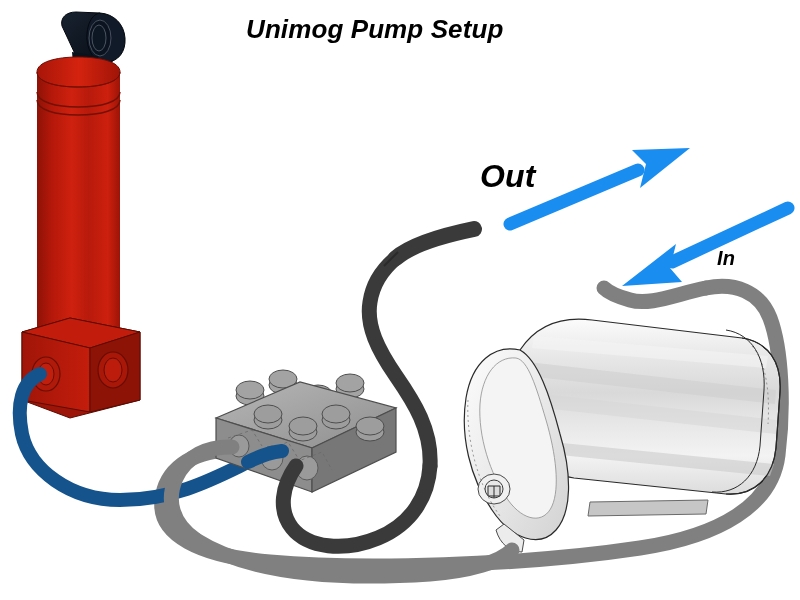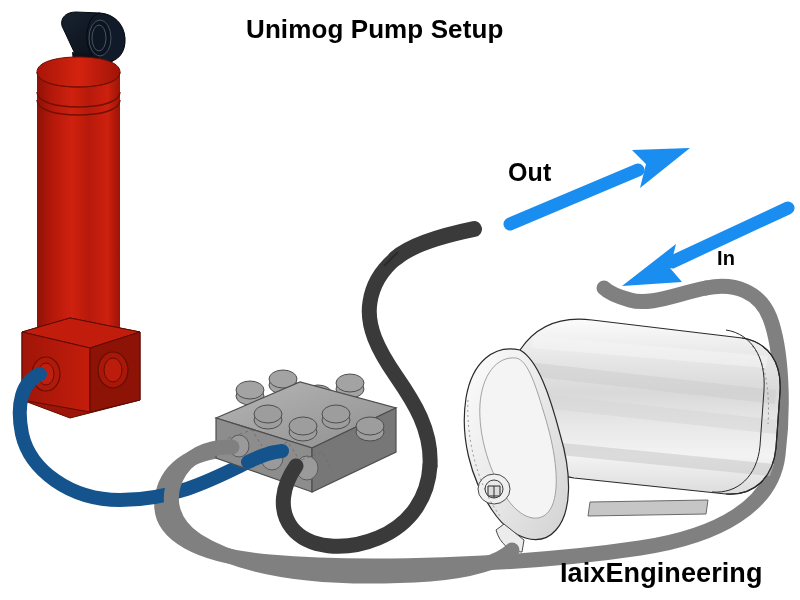--- a/index.html
+++ b/index.html
@@ -1,28 +1,28 @@
 <!DOCTYPE html>
 <html><head>
 <meta charset="utf-8">
 <style>
   html,body{margin:0;padding:0;}
   body{
     width:800px;height:600px;overflow:hidden;background:#ffffff;
     font-family:"Liberation Sans", sans-serif;
     position:relative;
   }
-  #stage{position:absolute;left:0;top:0;width:800px;height:600px;}
+  #stage{position:absolute;left:0;top:0;width:800px;height:600px;font-style:italic;}
   #stage svg{position:absolute;left:0;top:0;}
   .ttl{
     position:absolute;font-weight:bold;color:#000000;
     white-space:nowrap;letter-spacing:.1px;
   }
   #title{left:246px;top:14px;font-size:26px;}
-  #lbl-out{left:508px;top:158px;font-size:25px;}
+  #lbl-out{left:480px;top:158px;font-size:32px;}
   #lbl-in{left:717px;top:247px;font-size:20px;}
   #watermark{left:560px;top:558px;font-size:27px;}
 </style>
 </head>
 <body>
 
 <div id="stage">
 
   <svg width="800" height="600" viewBox="0 0 800 600">
     <defs>
@@ -221,15 +221,14 @@
     </g>
     <g>
       <line x1="788" y1="208" x2="672" y2="262" stroke="#1a8df0" stroke-width="13" stroke-linecap="round"></line>
       <path d="M 622 286 L 676 244 L 670 268 L 682 282 Z" fill="#1a8df0"></path>
     </g>
   </svg>
 
   <div class="ttl" id="title">Unimog Pump Setup</div>
   <div class="ttl" id="lbl-out">Out</div>
   <div class="ttl" id="lbl-in">In</div>
-  <div class="ttl" id="watermark">IaixEngineering</div>
 
 </div>
 
 </body></html>

